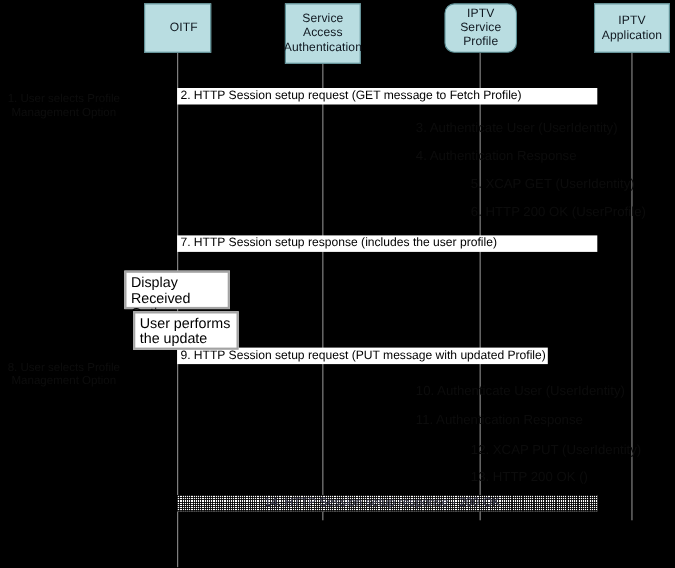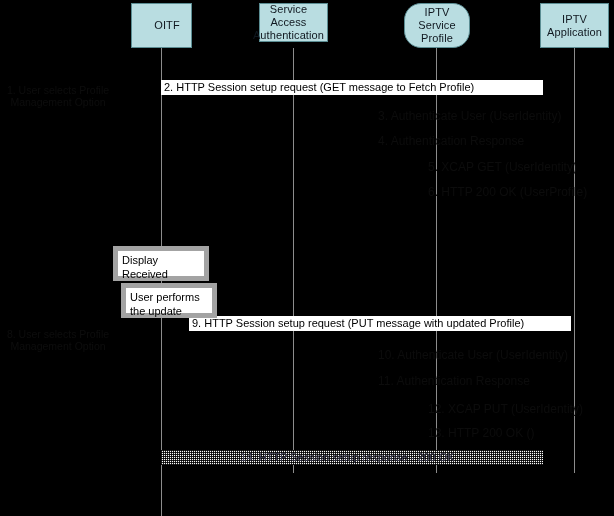--- a/index.html
+++ b/index.html
@@ -24,21 +24,21 @@
     display: flex;
     align-items: center;
     justify-content: center;
     text-align: center;
     color: #101820;
     font-size: 11px;
     line-height: 13px;
     letter-spacing: 0.1px;
     padding: 2px 3px;
   }
-  .actor-box.rounded { border-radius: 17px; }
+  .actor-box.rounded { border-radius: 9px; }
   
   .lifeline {
     position: absolute;
     width: 1px;
     background: #8c8c8c;
   }
   
   .msg {
     position: absolute;
     background: #ffffff;
@@ -79,63 +79,64 @@
     color: #0d0d0d;
     font-size: 10.5px;
     line-height: 12px;
     text-align: center;
     z-index: 3;
   }
   
   .action-box {
     position: absolute;
     background: #ffffff;
-    border: 5px solid #a3a3a3;
+    border: 2px solid #a3a3a3;
     box-sizing: border-box;
     color: #000000;
-    font-size: 11px;
+    font-size: 13px;
     line-height: 14px;
     padding: 2px 0 0 4px;
     z-index: 5;
   }
 </style>
 </head>
 <body>
 
 <div id="canvas">
 
   <div class="lifeline" style="left:161px; top:48px; height:468px;"></div>
   <div class="lifeline" style="left:293px; top:48px; height:425px;"></div>
   <div class="lifeline" style="left:436px; top:48px; height:425px;"></div>
   <div class="lifeline" style="left:574px; top:48px; height:425px;"></div>
 
   <div class="actor-box" style="left:131px; top:3px; width:61px; height:45px;padding-left:14px;">
     <span>OITF</span>
   </div>
 
-  <div class="actor-box" style="left:259px; top:3px; width:69px; height:39px;justify-content:flex-end;">
+  <div class="actor-box" style="left:259px; top:3px; width:69px; height:55px;">
     <span>Service Access Authentication</span>
   </div>
 
   <div class="actor-box rounded" style="left:404px; top:3px; width:66px; height:45px;">
     <span>IPTV Service Profile</span>
   </div>
 
   <div class="actor-box" style="left:540px; top:3px; width:69px; height:45px;">
     <span>IPTV Application</span>
   </div>
 
   <div class="side-note" style="left:6px; top:84px; width:104px;">1. User selects Profile Management Option</div>
 
   <div class="side-note" style="left:6px; top:328px; width:104px;">8. User selects Profile Management Option</div>
 
   <div class="msg" style="left:161px; top:80px; width:382px;">2. HTTP Session setup request (GET message to Fetch Profile)</div>
 
+  <div class="msg" style="left:161px; top:214px; width:382px;">7. HTTP Session setup response (includes the user profile)</div>
 
-  <div class="msg" style="left:161px; top:316px; width:382px;margin-left:28px;">9. HTTP Session setup request (PUT message with updated Profile)</div>
+  <div class="msg" style="left:161px; top:316px; width:337px;">9. HTTP Session setup request (PUT message with updated Profile)</div>
 
   <div class="msg stipple" style="left:161px; top:450px; width:382px;">14. HTTP Session setup response - 200 OK</div>
 
   <div class="faded" style="left:378px; top:110px;">3. Authenticate User (UserIdentity)</div>
   <div class="faded" style="left:378px; top:135px;">4. Authentication Response</div>
   <div class="faded" style="left:428px; top:161px;">5. XCAP GET (UserIdentity)</div>
   <div class="faded" style="left:428px; top:186px;">6. HTTP 200 OK (UserProfile)</div>
 
   <div class="faded" style="left:378px; top:349px;text-align:right;">10. Authenticate User (UserIdentity)</div>
   <div class="faded" style="left:378px; top:375px;">11. Authentication Response</div>

